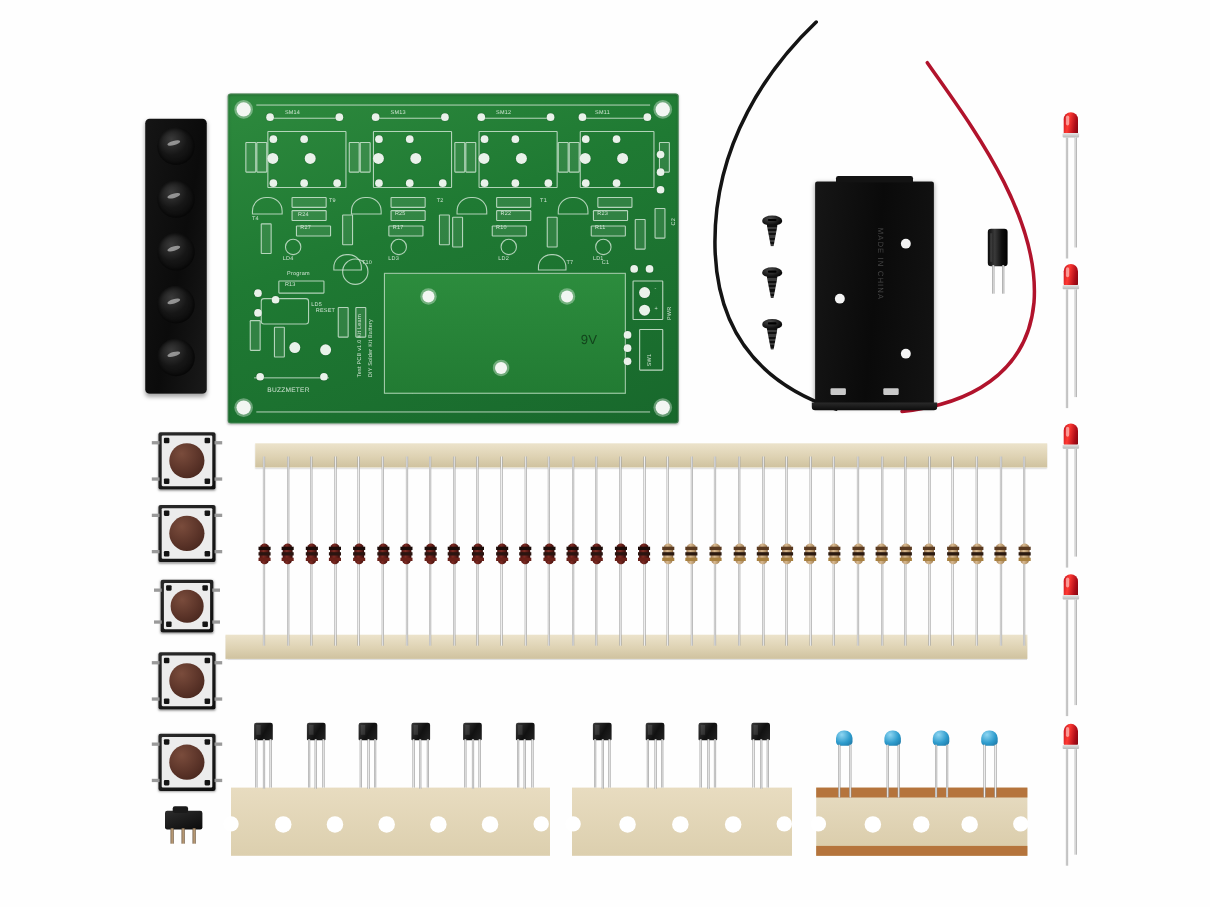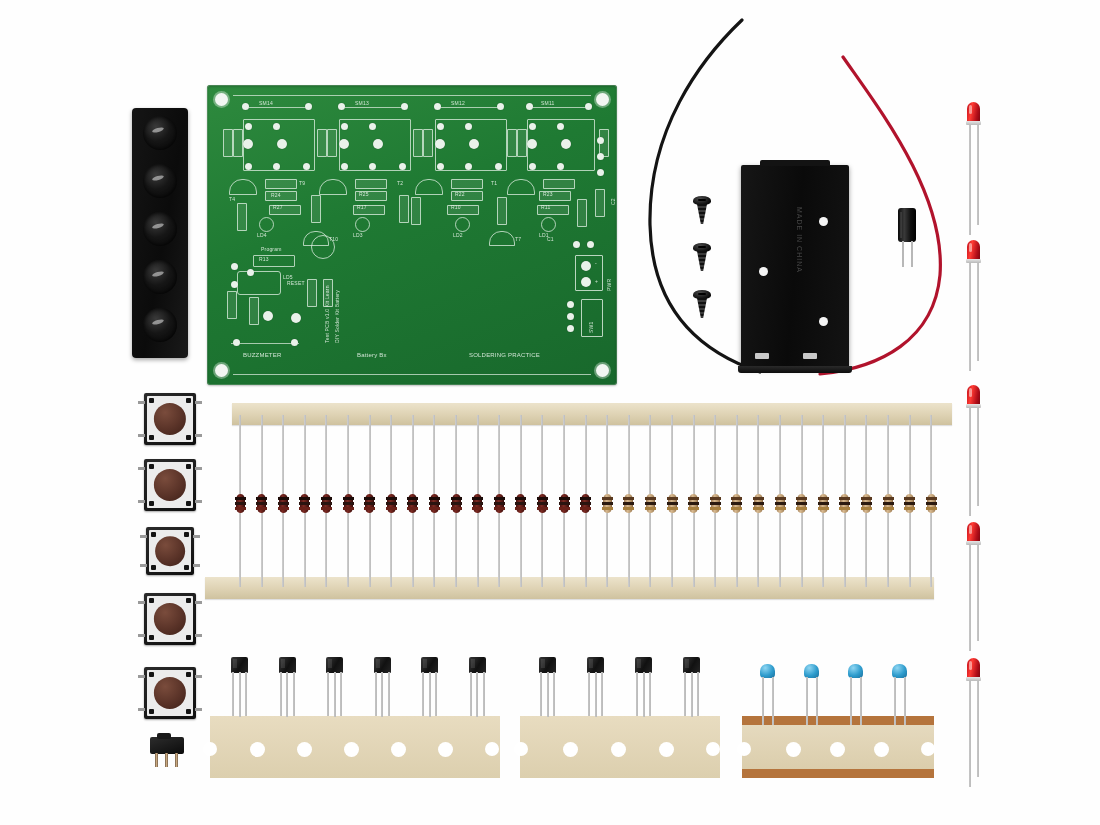--- a/index.html
+++ b/index.html
@@ -272,20 +272,26 @@
     <div class="silkline" style="left:24px;top:258px;width:68px;height:1px;"></div>
     <div class="pad md" style="left:26px;top:254px;"></div>
     <div class="pad md" style="left:84px;top:254px;"></div>
     <div class="silktext" style="left:36px;top:268px;font-size:6px;">BUZZMETER</div>
     <div class="silktext" style="left:150px;top:268px;font-size:6px;">Battery Bx</div>
     <div class="silktext" style="left:262px;top:268px;font-size:6px;">SOLDERING PRACTICE</div>
 
     <div class="silktext v" style="left:118px;top:258px;">Test PCB v1.0 Kit Learn</div>
     <div class="silktext v" style="left:128px;top:258px;">DIY Solder Kit Battery</div>
 
+    <div class="batt-area" style="left:142px;top:163px;width:218px;height:108px;">
+      <div class="mhole" style="left:34px;top:15px;width:11px;height:11px;"></div>
+      <div class="mhole" style="left:160px;top:15px;width:11px;height:11px;"></div>
+      <div class="mhole" style="left:100px;top:80px;width:11px;height:11px;"></div>
+      <div class="silktext" style="left:178px;top:58px;font-size:12px;color:rgba(12,50,20,.8);">9V</div>
+    </div>
 
     <div class="conn" style="left:368px;top:170px;width:26px;height:34px;"></div>
     <div class="pad lg" style="left:374px;top:176px;"></div>
     <div class="pad lg" style="left:374px;top:192px;"></div>
     <div class="silktext" style="left:388px;top:176px;">-</div>
     <div class="silktext" style="left:388px;top:194px;">+</div>
     <div class="conn" style="left:374px;top:214px;width:20px;height:36px;"></div>
     <div class="silktext v" style="left:382px;top:248px;">SW1</div>
     <div class="pad md" style="left:360px;top:216px;"></div>
     <div class="pad md" style="left:360px;top:228px;"></div>

